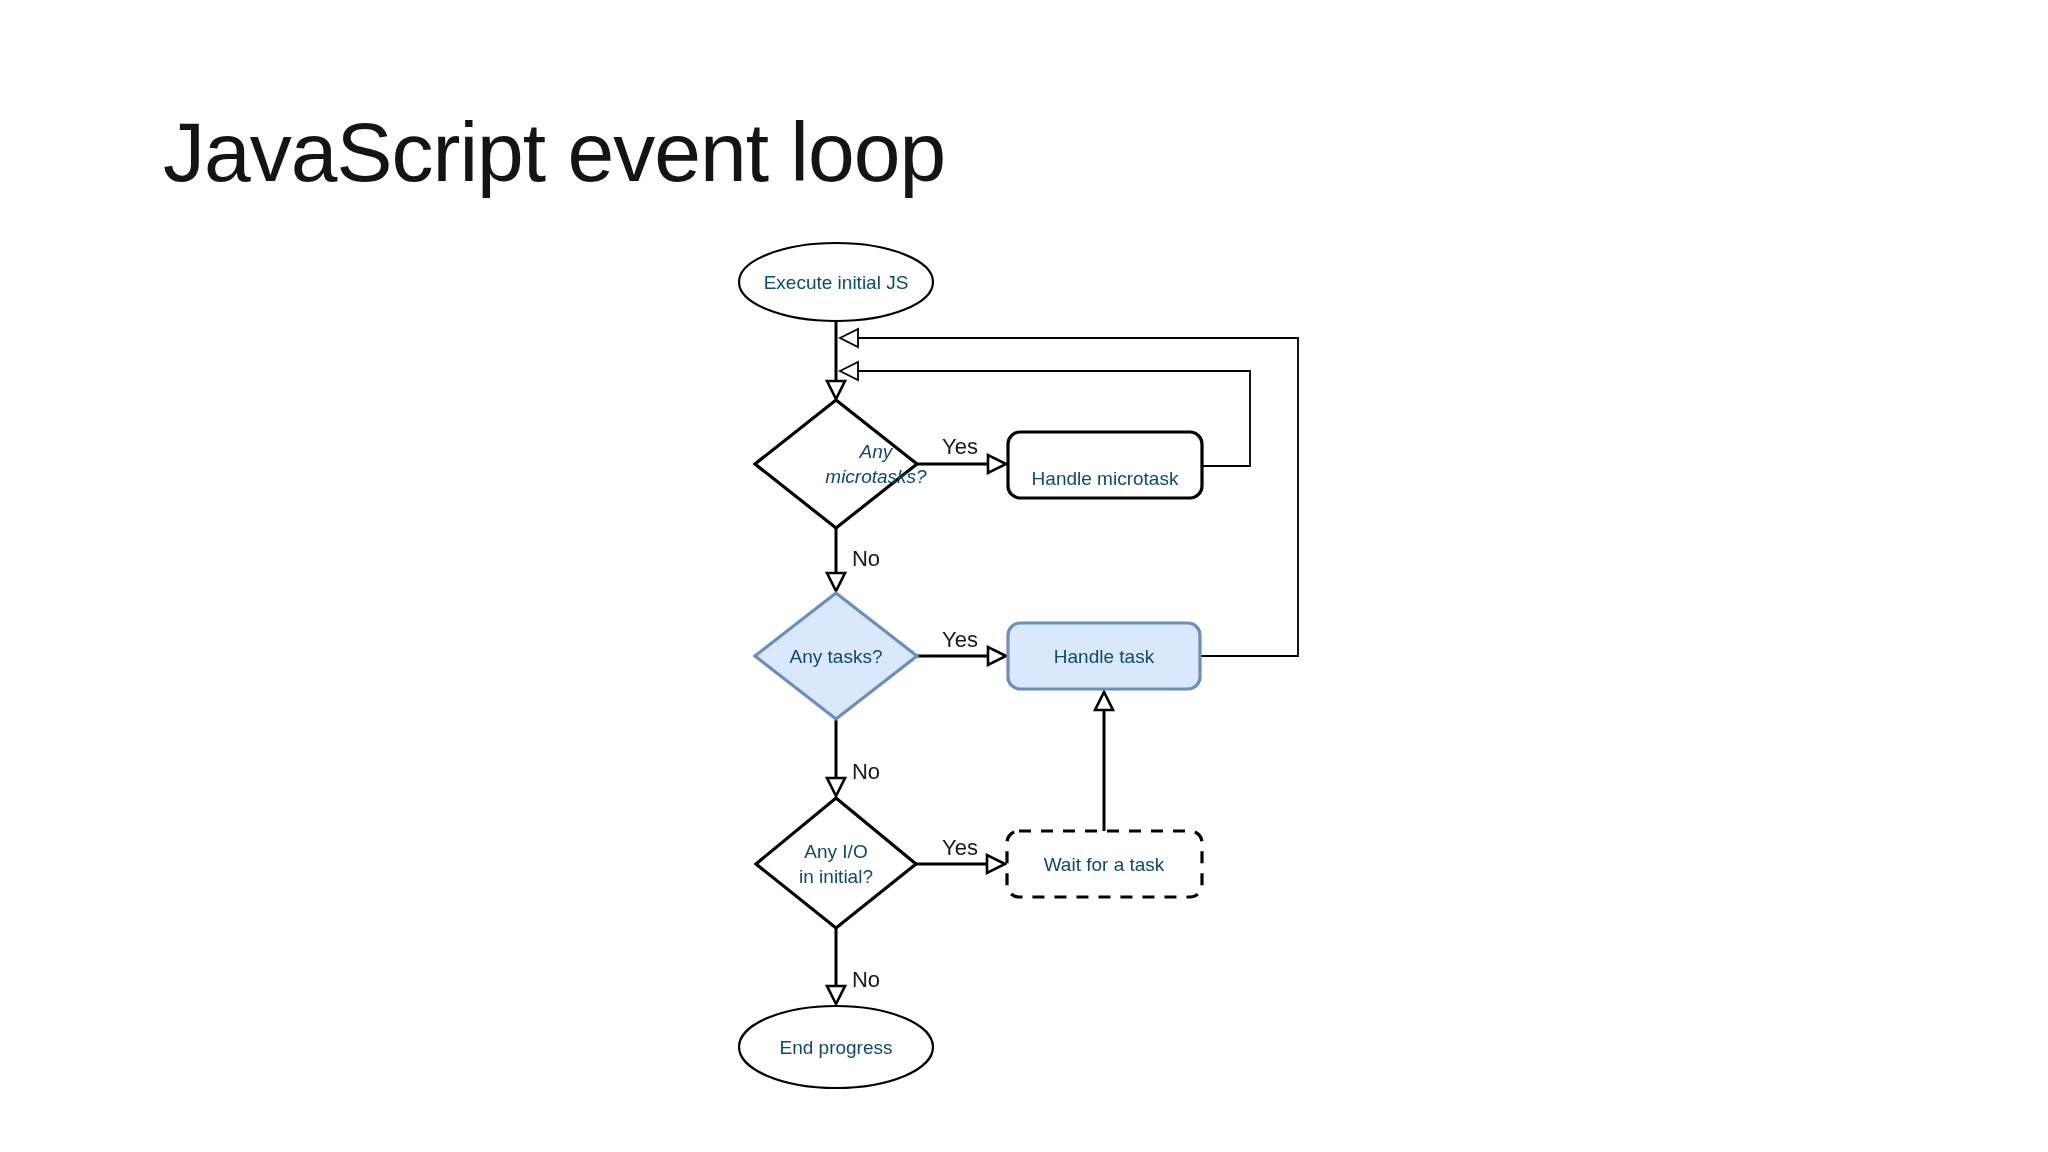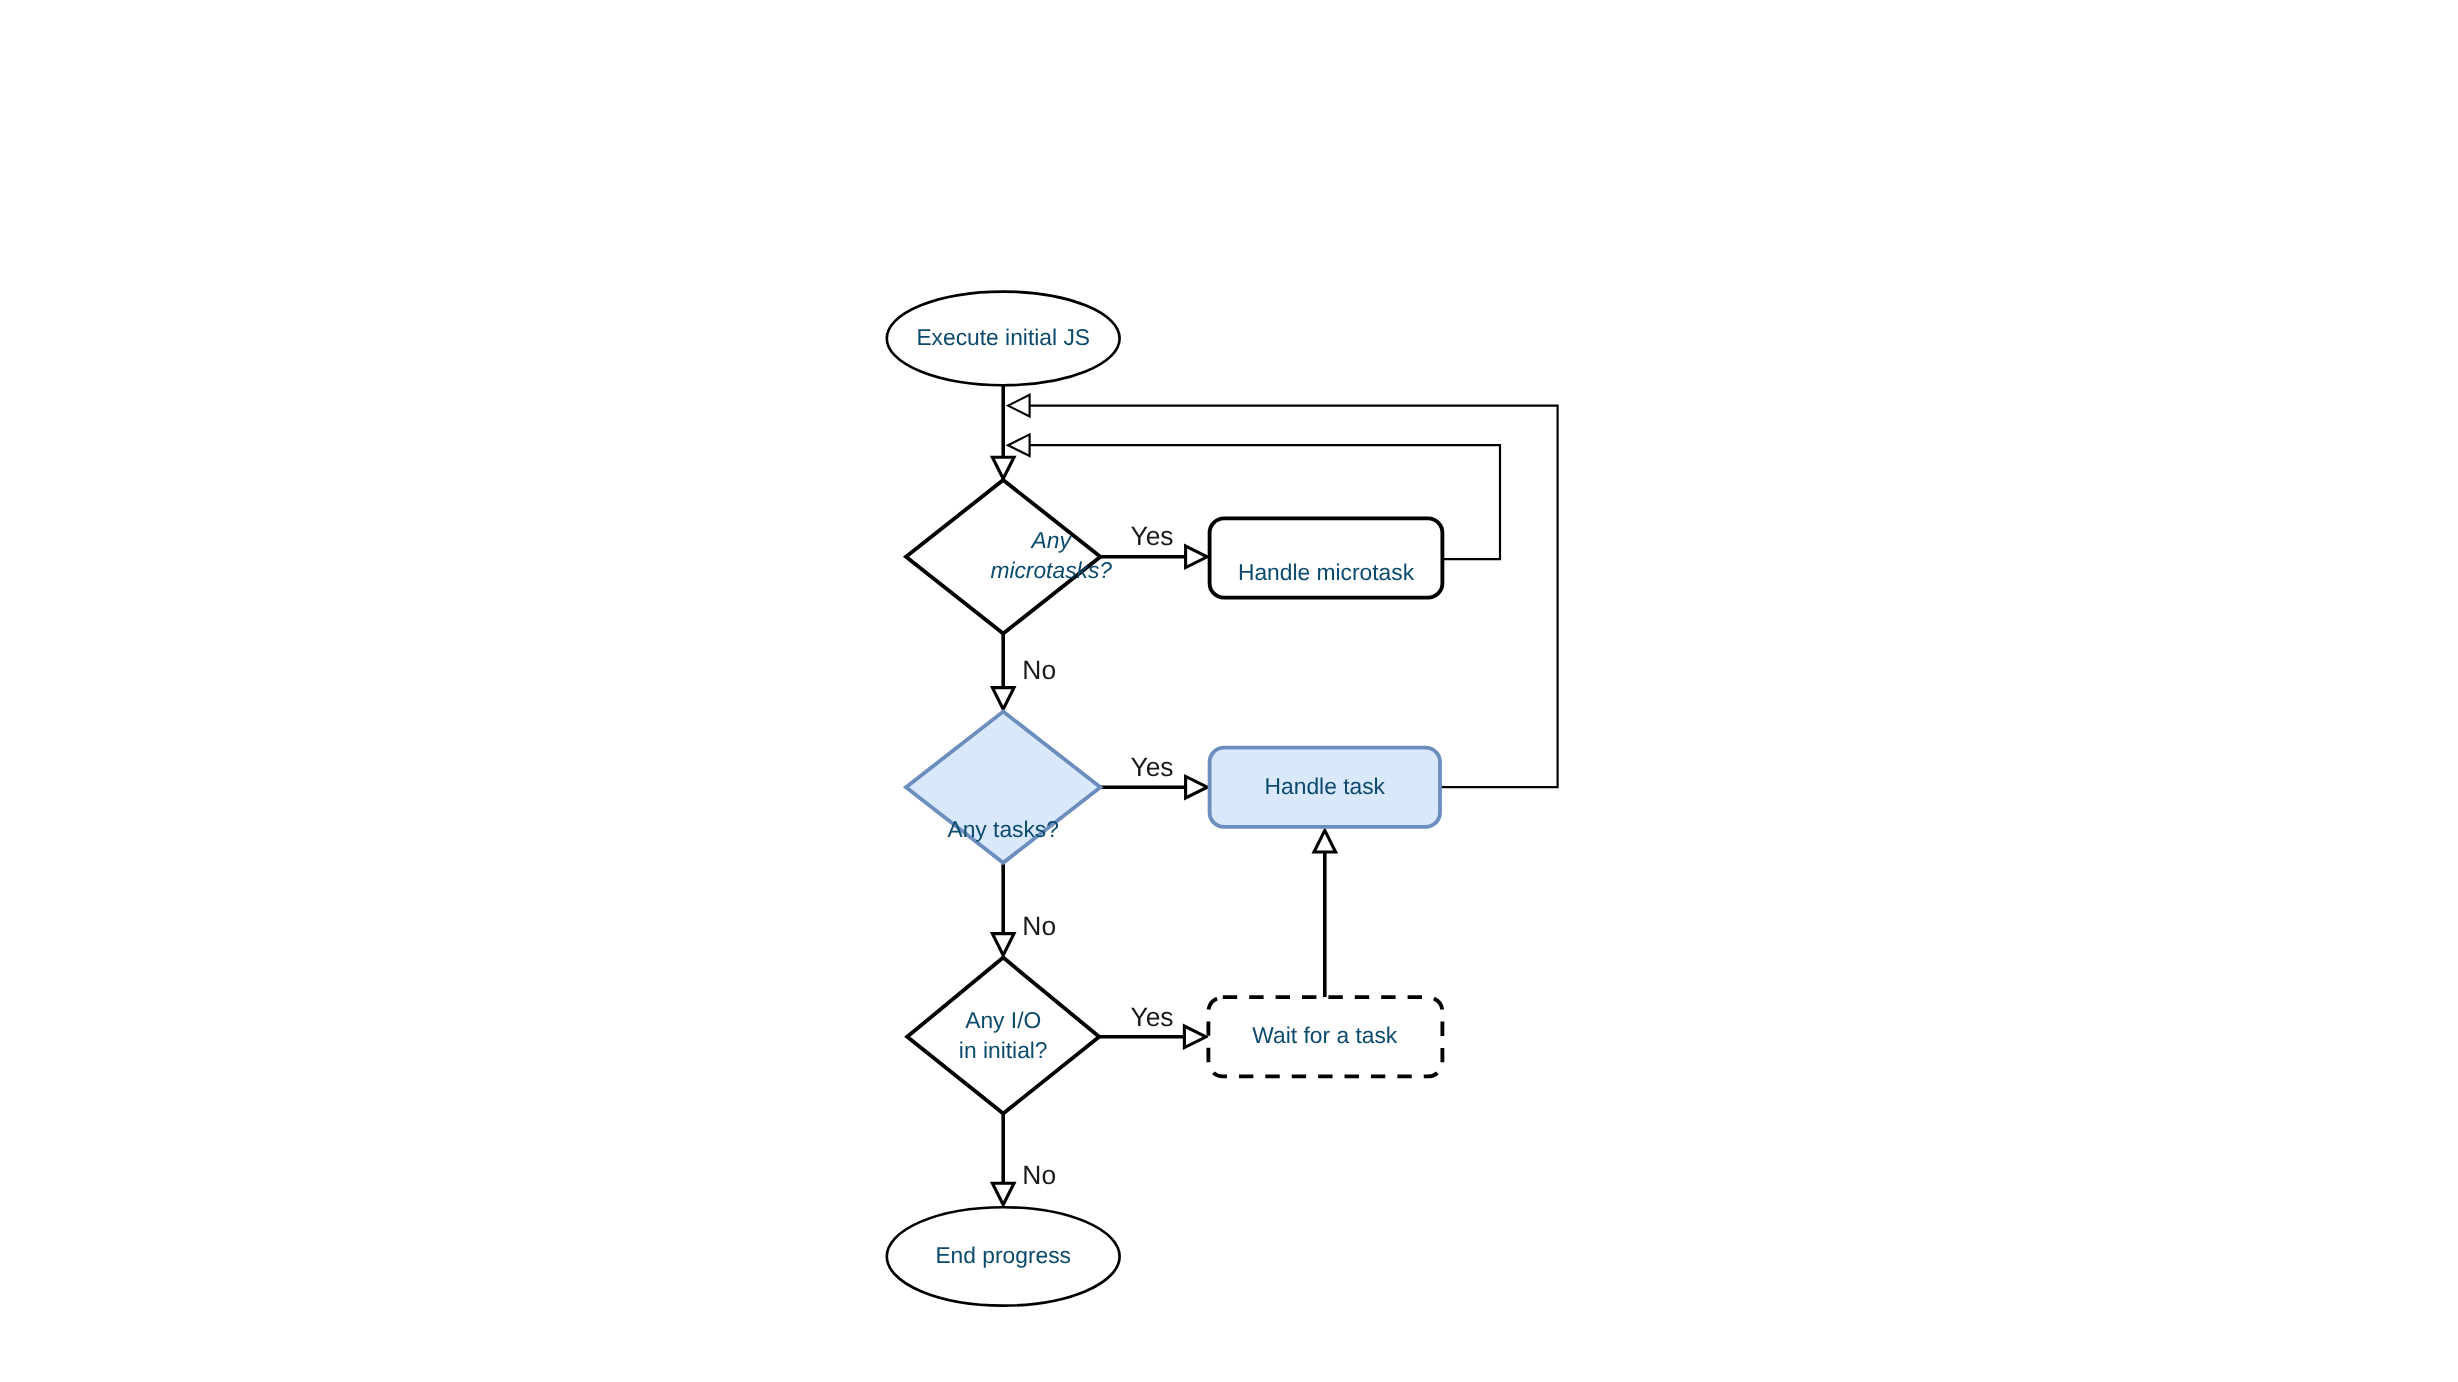--- a/index.html
+++ b/index.html
@@ -56,20 +56,21 @@
   .edge-main     { fill: none; stroke: #000000; stroke-width: 3; }
   .edge-loop     { fill: none; stroke: #000000; stroke-width: 1.8; }
   .arrow-main    { fill: #ffffff; stroke: #000000; stroke-width: 2.6; stroke-linejoin: miter; }
   .arrow-loop    { fill: #ffffff; stroke: #000000; stroke-width: 1.8; stroke-linejoin: miter; }
 </style>
 </head>
 <body>
 
 <div id="slide">
 
+  <div class="slide-title">JavaScript event loop</div>
 
   <svg id="diagram-svg" viewBox="0 0 2048 1152" xmlns="http://www.w3.org/2000/svg">
 
     <line class="edge-main" x1="836" y1="321" x2="836" y2="382"></line>
     <line class="edge-main" x1="836" y1="528" x2="836" y2="574"></line>
     <line class="edge-main" x1="836" y1="719" x2="836" y2="779"></line>
     <line class="edge-main" x1="836" y1="928" x2="836" y2="987"></line>
     <line class="edge-main" x1="917" y1="464" x2="988" y2="464"></line>
     <line class="edge-main" x1="917" y1="656" x2="988" y2="656"></line>
     <line class="edge-main" x1="916" y1="864" x2="987" y2="864"></line>
@@ -101,21 +102,21 @@
 
   <div class="node-label" style="left:836px; top:282px;">Execute initial JS</div>
 
   <div class="node-label" style="left:876px; top:464px;font-style:italic;">
     <span>Any</span><br>
     <span>microtasks?</span>
   </div>
 
   <div class="node-label" style="left:1105px; top:478px;">Handle microtask</div>
 
-  <div class="node-label" style="left:836px; top:692px;">Any tasks?</div>
+  <div class="node-label" style="left:836px; top:656px;">Any tasks?</div>
 
   <div class="node-label" style="left:1104px; top:656px;text-align:right;">Handle task</div>
 
   <div class="node-label" style="left:836px; top:864px;">
     <span>Any I/O</span><br>
     <span>in initial?</span>
   </div>
 
   <div class="node-label" style="left:1104px; top:864px;">Wait for a task</div>
 

